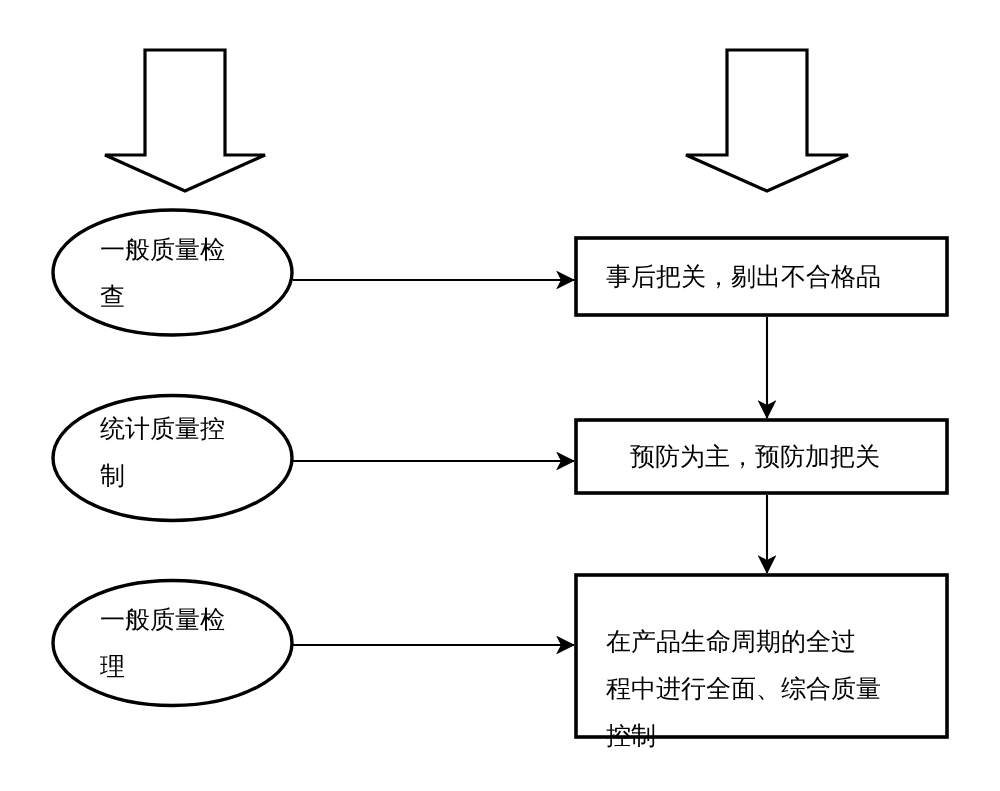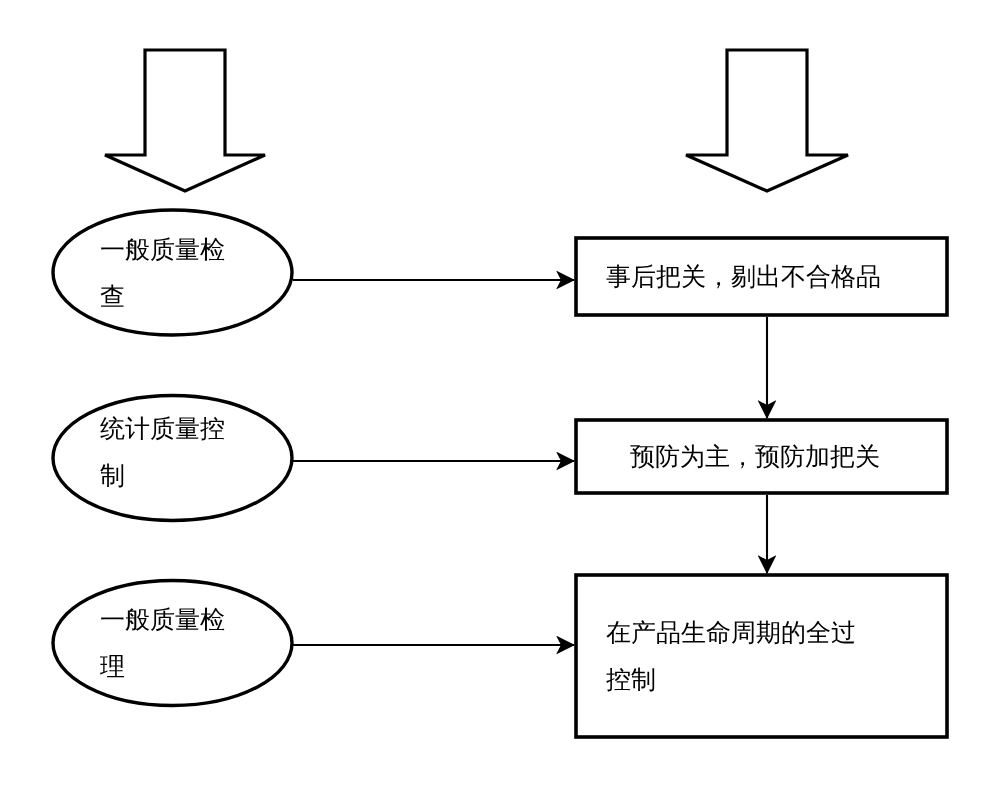--- a/index.html
+++ b/index.html
@@ -104,18 +104,19 @@
   </div>
 
   <div class="node-text box-text single" style="left:606px; top:238px; width:320px; height:77px;">
     <div>事后把关，剔出不合格品</div>
   </div>
 
   <div class="node-text box-text single" style="left:614px; top:420px; width:320px; height:73px;margin-left:16px;">
     <div>预防为主，预防加把关</div>
   </div>
 
-  <div class="node-text box-text" style="left:606px; top:580px; width:330px; height:152px;">
+  <div class="node-text box-text" style="left:606px; top:612px; width:330px; height:152px;">
     <div>在产品生命周期的全过</div>
+    <div>程中进行全面、综合质量</div>
     <div>控制</div>
   </div>
 
 </div>
 
 </body></html>

